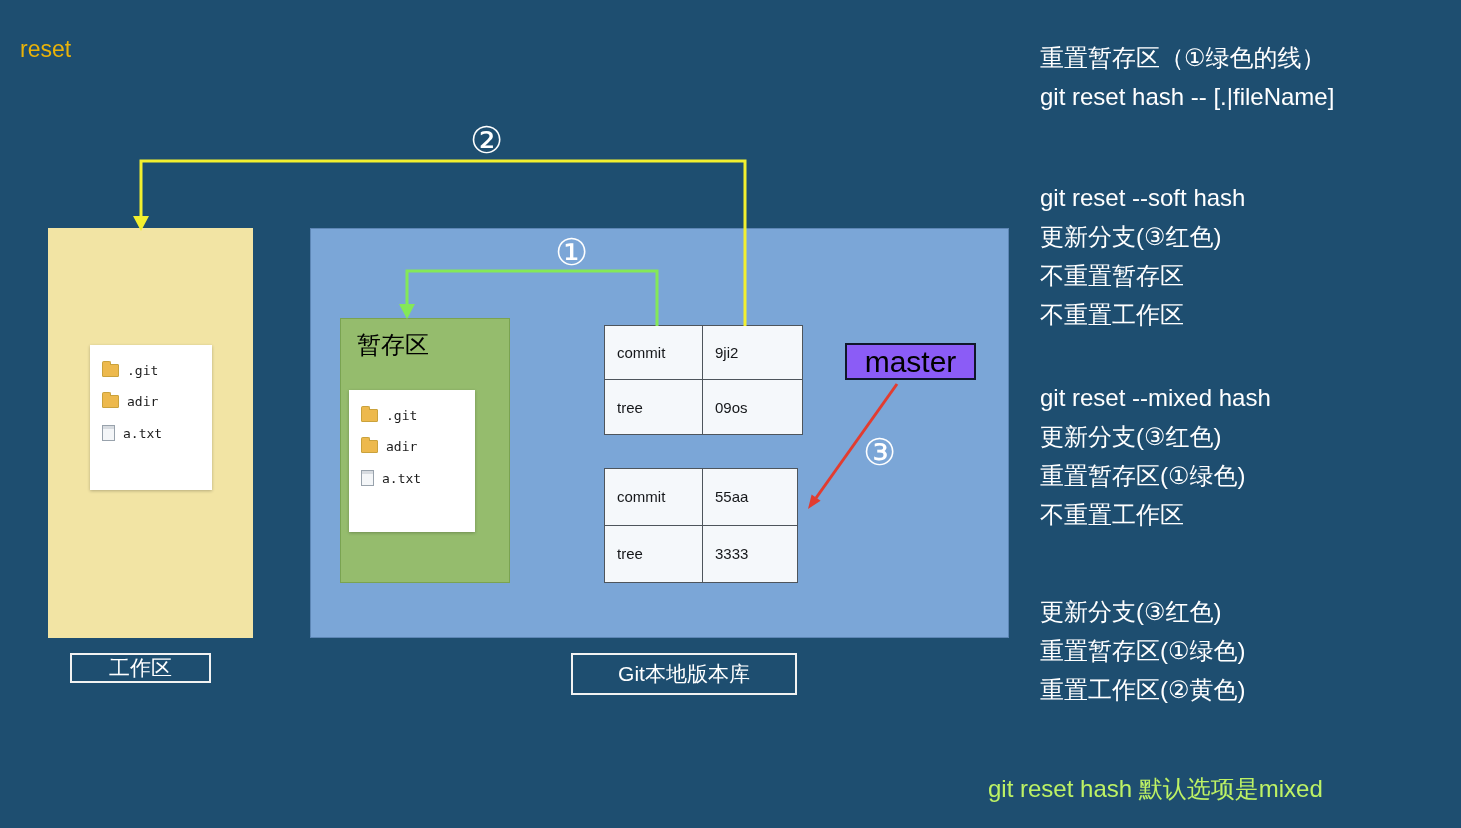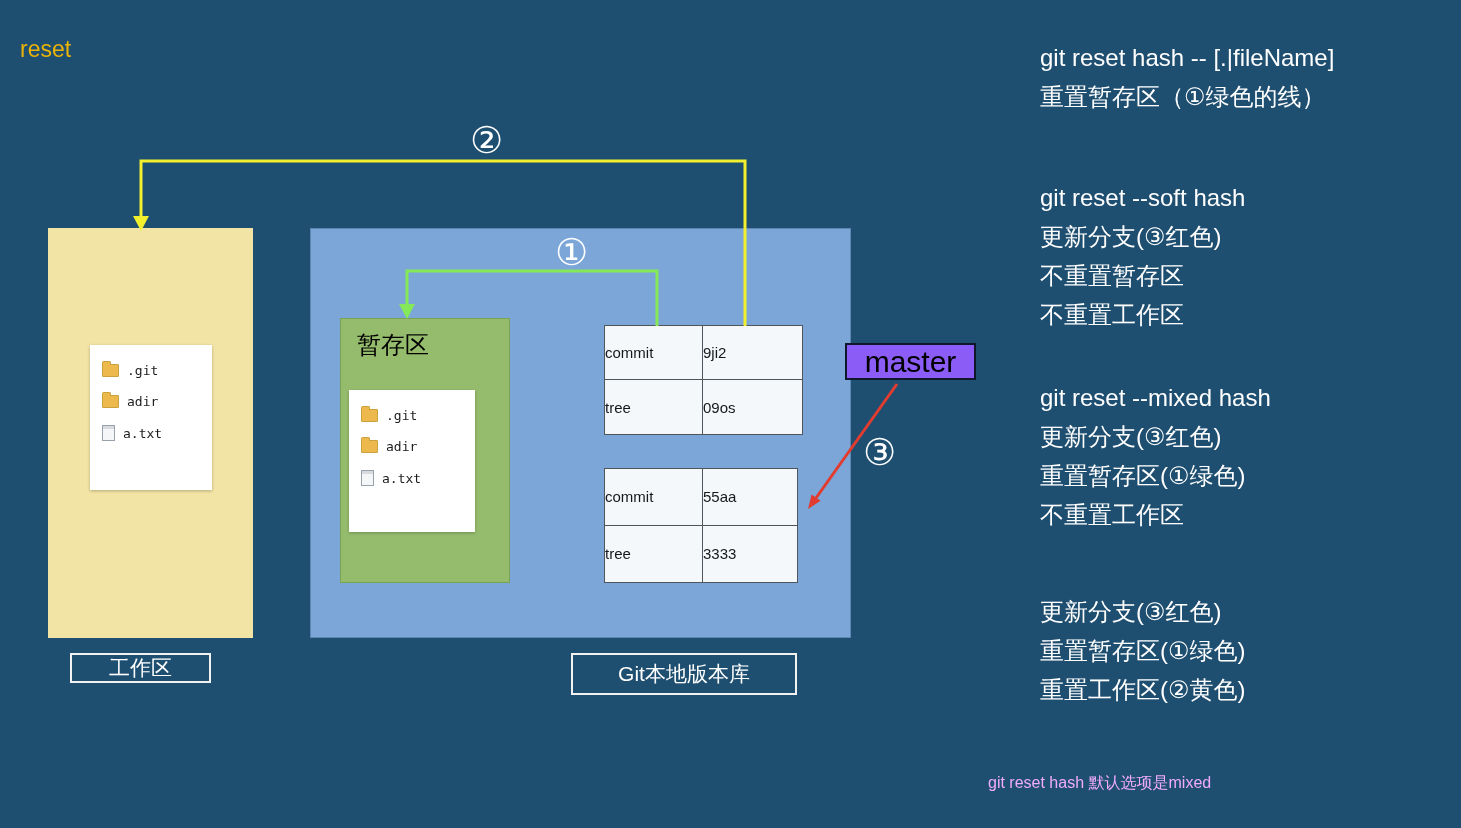--- a/index.html
+++ b/index.html
@@ -14,29 +14,29 @@
   .working-box { position:absolute; left:48px; top:228px; width:205px; height:410px; background:#f2e4a4; }
   .files-panel { position:absolute; background:#ffffff; box-shadow:0 1px 3px rgba(0,0,0,.25); padding-top:10px; box-sizing:border-box; }
   .working-files { left:42px; top:117px; width:122px; height:145px; }
   .file-row { display:flex; align-items:center; gap:8px; padding:8px 0 8px 12px; }
   .file-name { font-family:"DejaVu Sans Mono","Liberation Mono",monospace; font-size:13px; color:#1c1c1c; }
   .icon-folder { width:15px; height:11px; background:#edb94d; border:1px solid #caa23c; border-radius:1px; position:relative; flex:none; }
   .icon-folder::before { content:""; position:absolute; top:-4px; left:-1px; width:7px; height:3px; background:#edb94d; border:1px solid #caa23c; border-bottom:none; border-radius:2px 2px 0 0; }
   .icon-file { width:11px; height:14px; background:#f4f6f8; border:1px solid #98a2ac; flex:none; box-shadow:inset 0 3px 0 rgba(160,170,180,.35); }
 
   
-  .repo-box { position:absolute; left:310px; top:228px; width:541px; height:410px; background:#7ba6d7; border:1px solid #5d86b5; box-sizing:border-box; }
+  .repo-box { position:absolute; left:310px; top:228px; width:699px; height:410px; background:#7ba6d7; border:1px solid #5d86b5; box-sizing:border-box; }
   .staging-box { position:absolute; left:29px; top:89px; width:170px; height:265px; background:#95bc6d; border:1px solid #7aa351; box-sizing:border-box; }
   .staging-title { position:absolute; left:16px; top:10px; font-size:24px; color:#000000; }
   .staging-files { left:8px; top:71px; width:126px; height:142px; }
 
   .commit-table { position:absolute; display:grid; grid-template-columns:98px 1fr; grid-template-rows:1fr 1fr; background:#f5f8fb; border:1px solid #4e555c; box-sizing:border-box; }
   .table1 { left:293px; top:96px; width:199px; height:110px; }
   .table2 { left:293px; top:239px; width:194px; height:115px; }
-  .cell { display:flex; align-items:center; font-size:15px; color:#15171a; border-right:1px solid #4e555c; border-bottom:1px solid #4e555c; }
+  .cell { display:flex; align-items:center; padding-left:12px; font-size:15px; color:#15171a; border-right:1px solid #4e555c; border-bottom:1px solid #4e555c; }
   .cell:nth-child(2n) { border-right:none; }
   .cell:nth-child(n+3) { border-bottom:none; }
 
   .master-box { position:absolute; left:534px; top:114px; width:131px; height:37px; background:#8b5cf6; border:2px solid #0f172a; box-sizing:border-box;
                 display:flex; align-items:center; justify-content:center; font-size:30px; color:#000; }
 
   
   .area-label { position:absolute; border:2px solid #f2f2f2; color:#ffffff; font-size:21px; display:flex; align-items:center; justify-content:center; box-sizing:border-box; }
   .working-label { left:70px; top:653px; width:141px; height:30px; }
   .repo-label { left:571px; top:653px; width:226px; height:42px; }
@@ -47,21 +47,21 @@
   .marker-two   { left:470px; top:122px; }
   .marker-one   { left:555px; top:234px; }
   .marker-three { left:863px; top:434px; }
 
   
   .note-block { position:absolute; left:1040px; color:#ffffff; font-size:24px; line-height:39px; white-space:nowrap; }
   .block-0 { top:38px; }
   .block-1 { top:178px; }
   .block-2 { top:378px; }
   .block-3 { top:592px; }
-  .footer-note { position:absolute; left:988px; top:773px; color:#f0abfc; font-size:16px; white-space:nowrap; }
+  .footer-note { position:absolute; left:988px; top:773px; color:#bef264; font-size:24px; white-space:nowrap; }
 </style>
 </head>
 <body>
 
 <div class="canvas">
 
   <div class="title">reset</div>
 
   <div class="working-box">
     <div class="files-panel working-files">
@@ -129,22 +129,22 @@
 
     <line x1="897" y1="384" x2="816" y2="498" stroke="#e23c30" stroke-width="3"></line>
     <polygon points="808,509 811.6,494.4 820.6,500.8" fill="#e23c30"></polygon>
   </svg>
 
   <div class="marker marker-two">②</div>
   <div class="marker marker-one">①</div>
   <div class="marker marker-three">③</div>
 
   <div class="note-block block-0">
+    <div>重置暂存区（①绿色的线）</div>
     <div>git reset hash -- [.|fileName]</div>
-    <div>重置暂存区（①绿色的线）</div>
   </div>
   <div class="note-block block-1">
     <div>git reset --soft hash</div>
     <div>更新分支(③红色)</div>
     <div>不重置暂存区</div>
     <div>不重置工作区</div>
   </div>
   <div class="note-block block-2">
     <div>git reset --mixed hash</div>
     <div>更新分支(③红色)</div>

